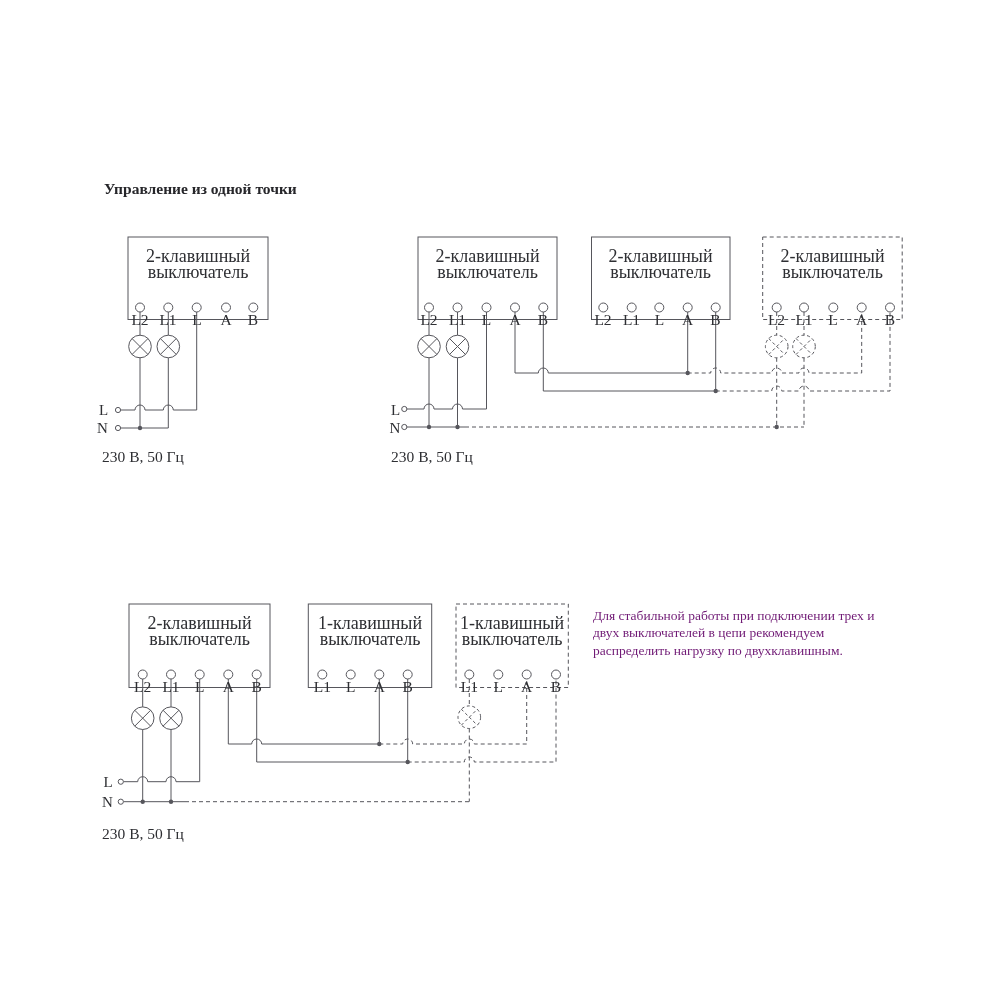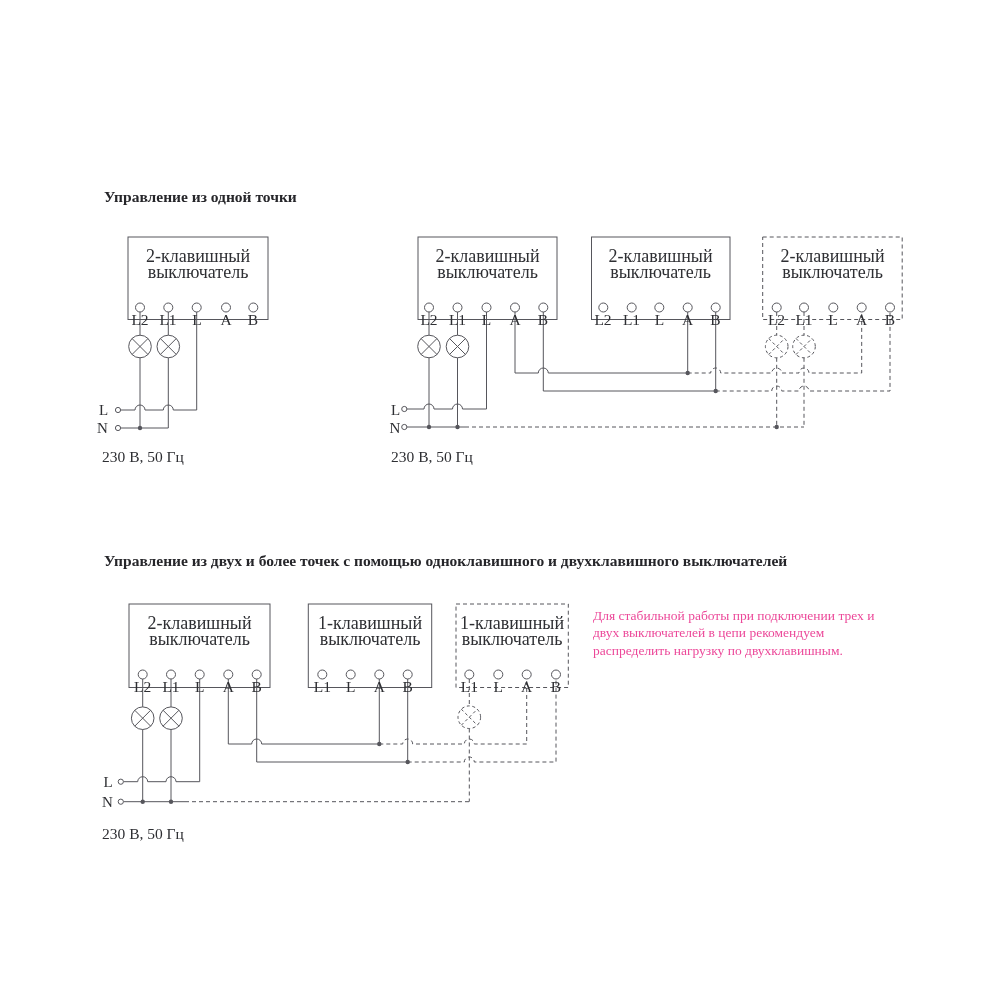--- a/index.html
+++ b/index.html
@@ -6,21 +6,21 @@
   html,body{margin:0;padding:0;background:var(--bg);}
   #page{position:relative;width:1000px;height:1000px;background:var(--bg);overflow:hidden;
         font-family:"Liberation Serif","DejaVu Serif",serif;}
   svg{position:absolute;left:0;top:0;}
   .t{position:absolute;color:var(--text);white-space:nowrap;line-height:1.15;}
   .sec-title{font-size:15.5px;font-weight:bold;color:#26262a;}
   .box-name{font-size:18px;transform:translateX(-50%);}
   .term{font-size:15.5px;transform:translateX(-50%);margin-top:27px;}
   .ln{font-size:15px;}
   .supply{font-size:15.5px;}
-  .note-line{font-size:13.5px;color:#ec4899;}
+  .note-line{font-size:13.5px;color:#701a75;}
   
   .w{fill:none;stroke:var(--line);stroke-width:1;}
   .d{stroke-dasharray:4 3;}
   .bx{fill:none;stroke:var(--line);stroke-width:1;}
   .tc{fill:#fff;stroke:var(--line);stroke-width:1;}
   .dot{fill:var(--line);stroke:none;}
   .src{fill:#fff;stroke:var(--line);stroke-width:1;}
   #lamp circle,#lamp line{fill:none;stroke:var(--line);stroke-width:1;}
   .dl{stroke-dasharray:3 2.6;}
 </style>
@@ -165,21 +165,21 @@
     </g>
     <circle class="dot" cx="142.7" cy="801.7" r="2.2"></circle>
     <circle class="dot" cx="171" cy="801.7" r="2.2"></circle>
     <circle class="dot" cx="379.3" cy="744" r="2.2"></circle>
     <circle class="dot" cx="407.7" cy="762" r="2.2"></circle>
     <circle class="src" cx="120.8" cy="781.7" r="2.6"></circle>
     <circle class="src" cx="120.8" cy="801.7" r="2.6"></circle>
   </g>
 </svg>
 
-  <div class="t sec-title" style="left:104px;top:188px">Управление из одной точки</div>
+  <div class="t sec-title" style="left:104px;top:180px">Управление из одной точки</div>
   <div class="t box-name" style="left:198px;top:246px">2-клавишный</div>
   <div class="t box-name" style="left:198px;top:262px">выключатель</div>
   <div class="t term" style="left:140px;top:284px">L2</div>
   <div class="t term" style="left:168px;top:284px">L1</div>
   <div class="t term" style="left:197px;top:284px">L</div>
   <div class="t term" style="left:226px;top:284px">A</div>
   <div class="t term" style="left:253px;top:284px">B</div>
   <div class="t ln" style="left:99px;top:402px">L</div>
   <div class="t ln" style="left:97px;top:420px">N</div>
   <div class="t supply" style="left:102px;top:448px">230 В, 50 Гц</div>
@@ -202,21 +202,20 @@
   <div class="t box-name" style="left:832.5px;top:262px">выключатель</div>
   <div class="t term" style="left:776.5px;top:284px">L2</div>
   <div class="t term" style="left:804px;top:284px">L1</div>
   <div class="t term" style="left:833px;top:284px">L</div>
   <div class="t term" style="left:861.5px;top:284px">A</div>
   <div class="t term" style="left:890px;top:284px">B</div>
   <div class="t ln" style="left:391px;top:401.5px">L</div>
   <div class="t ln" style="left:389.5px;top:419.5px">N</div>
   <div class="t supply" style="left:391px;top:448px">230 В, 50 Гц</div>
 
-  <div class="t sec-title" style="left:104px;top:551.5px">Управление из двух и более точек с помощью одноклавишного и двухклавишного выключателей</div>
   <div class="t box-name" style="left:199.5px;top:613px">2-клавишный</div>
   <div class="t box-name" style="left:199.5px;top:629px">выключатель</div>
   <div class="t term" style="left:142.7px;top:651px">L2</div>
   <div class="t term" style="left:171px;top:651px">L1</div>
   <div class="t term" style="left:199.7px;top:651px">L</div>
   <div class="t term" style="left:228.3px;top:651px">A</div>
   <div class="t term" style="left:256.7px;top:651px">B</div>
   <div class="t box-name" style="left:370px;top:613px">1-клавишный</div>
   <div class="t box-name" style="left:370px;top:629px">выключатель</div>
   <div class="t term" style="left:322.3px;top:651px">L1</div>

